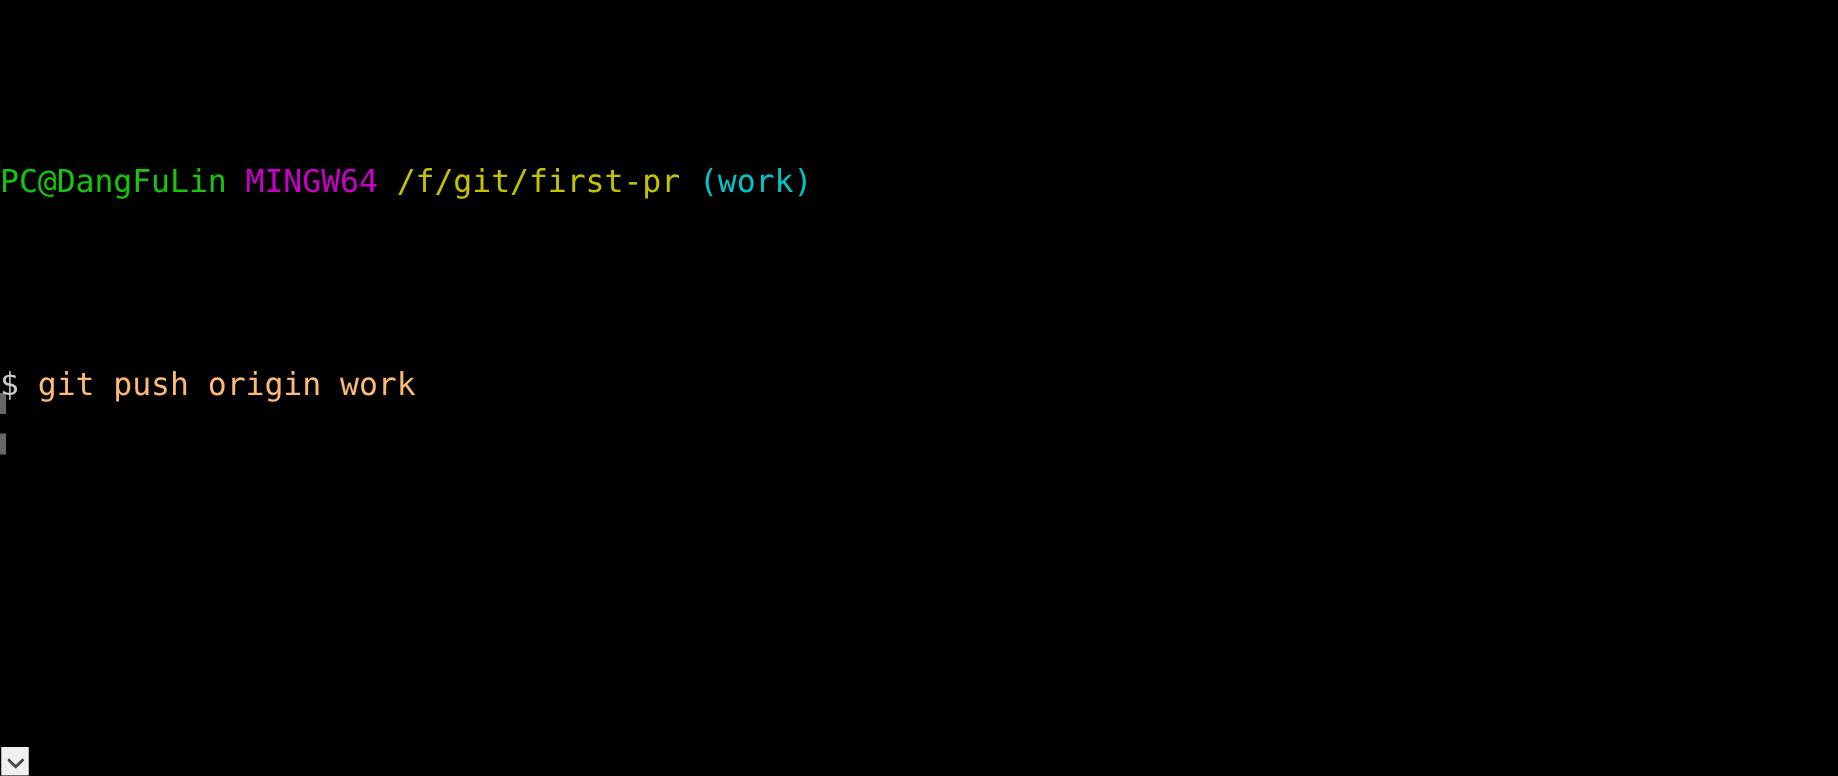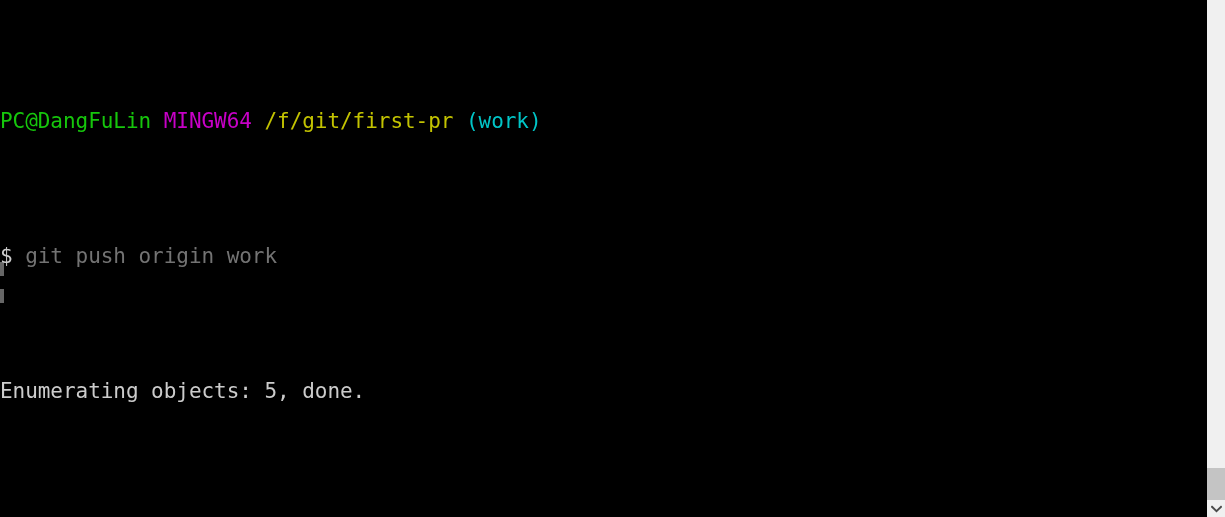--- a/index.html
+++ b/index.html
@@ -14,21 +14,21 @@
     overflow: hidden;
     font-family: "DejaVu Sans Mono", "Liberation Mono", monospace;
   }
 
   #terminal-window {
     position: relative;
     width: 1225px;
     height: 517px;
     background: #000000;
     display: flex;
-    flex-direction: row;
+    flex-direction: column;
     align-items: stretch;
   }
 
   #terminal-screen {
     position: relative;
     width: 1206px;
     height: 517px;
     background: #000000;
     overflow: hidden;
   }
@@ -111,24 +111,23 @@
 <div id="terminal-window">
 
   <div id="terminal-screen">
 
     <div id="terminal-output">
 
       
       <div class="term-line"><span class="seg" style="color: rgb(22, 198, 12);">PC@DangFuLin</span><span class="seg"> </span><span class="seg" style="color: rgb(200, 0, 200);">MINGW64</span><span class="seg"> </span><span class="seg" style="color: rgb(195, 195, 0);">/f/git/first-pr</span><span class="seg"> </span><span class="seg" style="color: rgb(0, 197, 199);">(work)</span></div>
 
       
-      <div class="term-line"><span class="seg" style="color: rgb(204, 204, 204);">$</span><span class="seg"> </span><span class="seg" style="color: #737373;">git push origin work</span></div>
+      <div class="term-line"><span class="seg" style="color: rgb(204, 204, 204);">$</span><span class="seg"> </span><span class="seg" style="color: #fdba74;">git push origin work</span></div>
 
       
-      <div class="term-line">Enumerating objects: 5, done.</div>
       
       
       
       
       
       
       
       
       
       

